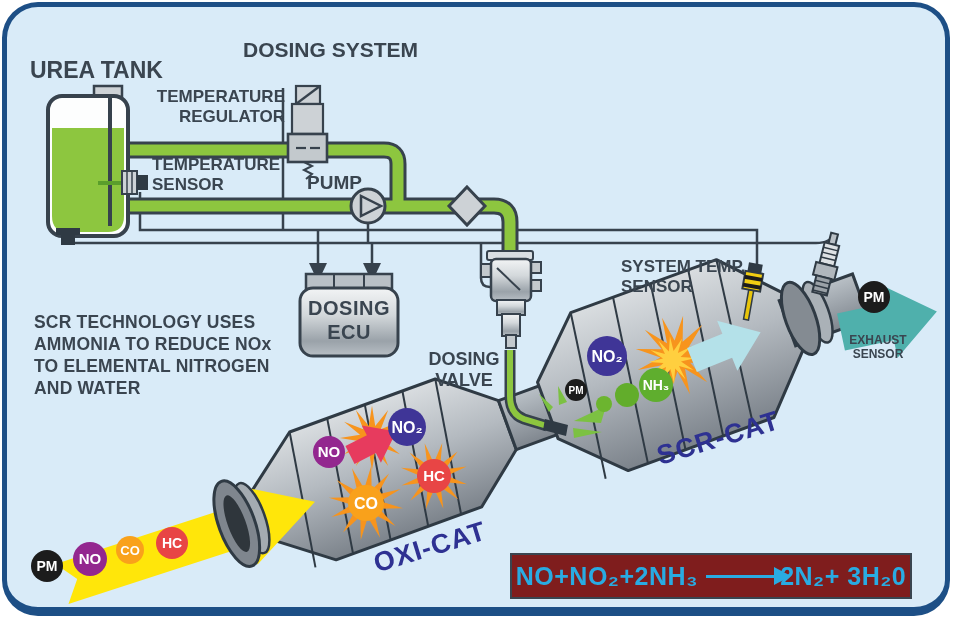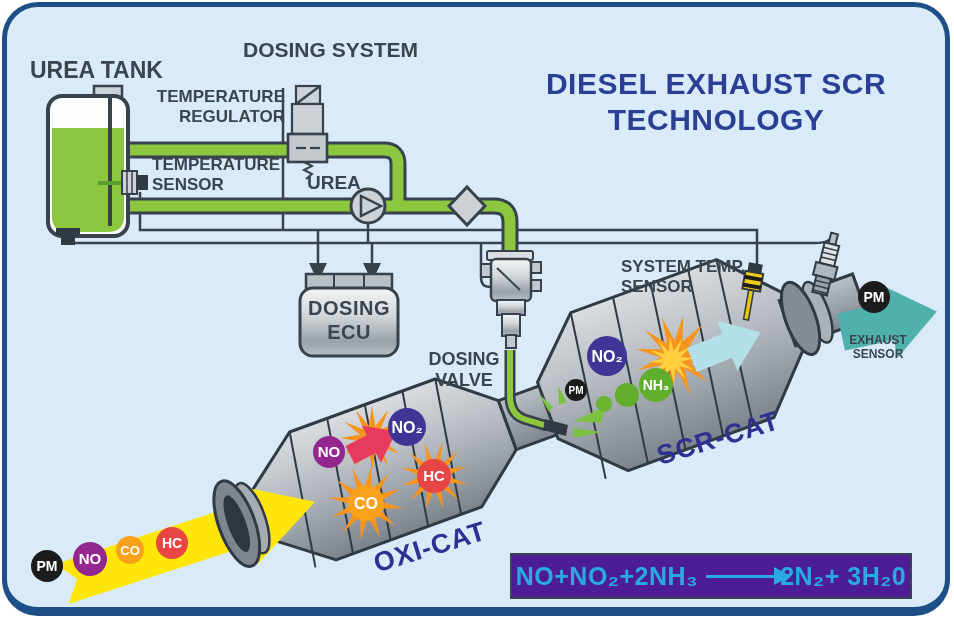--- a/index.html
+++ b/index.html
@@ -9,21 +9,21 @@
         background:#d9ebf8;border:5px solid #1d4f86;border-bottom-width:9px;border-radius:36px;}
   .svg-layer{position:absolute;left:0;top:0;z-index:1;}
   .lbl{position:absolute;z-index:2;color:#3a4550;font-weight:600;white-space:pre-line;line-height:1.18;}
   .title{position:absolute;z-index:2;left:530px;top:66px;width:372px;text-align:center;
          color:#2b3f94;font-weight:bold;font-size:30px;line-height:1.2;letter-spacing:.5px;white-space:pre-line;}
   .cat-label{position:absolute;z-index:2;color:#2e3192;font-weight:bold;font-size:27px;
              letter-spacing:1px;transform:rotate(-17deg);white-space:nowrap;}
   .desc{position:absolute;z-index:2;left:34px;top:312px;color:#3a4550;font-weight:bold;
         font-size:17.5px;line-height:1.25;white-space:pre-line;letter-spacing:.2px;}
   .eq-box{position:absolute;z-index:2;left:510px;top:553px;width:398px;height:42px;
-          background:#4c1d95;border:2.5px solid #3a4550;display:flex;align-items:center;justify-content:center;}
+          background:#7f1d1d;border:2.5px solid #3a4550;display:flex;align-items:center;justify-content:center;}
   .eq-text{color:#29abe2;font-weight:bold;font-size:25px;letter-spacing:.5px;white-space:nowrap;}
   .rx-arrow{width:70px;height:3px;background:#29abe2;margin:0 4px 0 8px;position:relative;display:inline-block;}
   .rx-arrow::after{content:"";position:absolute;right:-15px;top:-8px;width:0;height:0;
           border-left:17px solid #29abe2;border-top:9px solid transparent;border-bottom:9px solid transparent;}
 </style>
 </head>
 <body>
 
 <div class="stage">
   <div class="card"></div>
@@ -226,38 +226,40 @@
       <text x="407" y="427" dy=".35em" font-size="16">NO₂</text>
       <text x="434" y="476" dy=".35em" font-size="15">HC</text>
       <text x="366" y="503" dy=".35em" font-size="16">CO</text>
       <text x="607" y="356" dy=".35em" font-size="16">NO₂</text>
       <text x="576" y="390" dy=".35em" font-size="10">PM</text>
       <text x="656" y="385" dy=".35em" font-size="14">NH₃</text>
       <text x="874" y="297" dy=".35em" font-size="14">PM</text>
     </g>
   </svg>
 
-  <div class="title">DIESEL EXHAUST SCR
-TECHNOLOGY</div>
   <div class="lbl" style="left:243px;top:38px;font-size:21px;">DOSING SYSTEM</div>
   <div class="lbl" style="left:30px;top:57px;font-size:23px;">UREA TANK</div>
   <div class="lbl" style="left:150px;top:87px;width:135px;font-size:17px;text-align:right;">TEMPERATURE
 REGULATOR</div>
   <div class="lbl" style="left:152px;top:155px;font-size:17px;">TEMPERATURE
 SENSOR</div>
-  <div class="lbl" style="left:307px;top:172px;font-size:19px;">UREA</div>
+  <div class="lbl" style="left:307px;top:172px;font-size:19px;">PUMP</div>
   <div class="lbl" style="left:300px;top:297px;width:98px;font-size:20px;text-align:center;letter-spacing:.5px;">DOSING
 ECU</div>
   <div class="lbl" style="left:419px;top:349px;width:90px;font-size:18px;text-align:center;">DOSING
 VALVE</div>
   <div class="lbl" style="left:621px;top:257px;font-size:17px;">SYSTEM TEMP.
 SENSOR</div>
   <div class="lbl" style="left:832px;top:333px;width:92px;font-size:12px;text-align:center;">EXHAUST
 SENSOR</div>
   <div class="cat-label" style="left:372px;top:532px;">OXI-CAT</div>
   <div class="cat-label" style="left:655px;top:423px;">SCR-CAT</div>
+  <div class="desc">SCR TECHNOLOGY USES
+AMMONIA TO REDUCE NOx
+TO ELEMENTAL NITROGEN
+AND WATER</div>
 
   <div class="eq-box">
     <span class="eq-text">NO+NO₂+2NH₃</span>
     <span class="rx-arrow"></span>
     <span class="eq-text">2N₂+ 3H₂0</span>
   </div>
 </div>
 
 </body></html>

